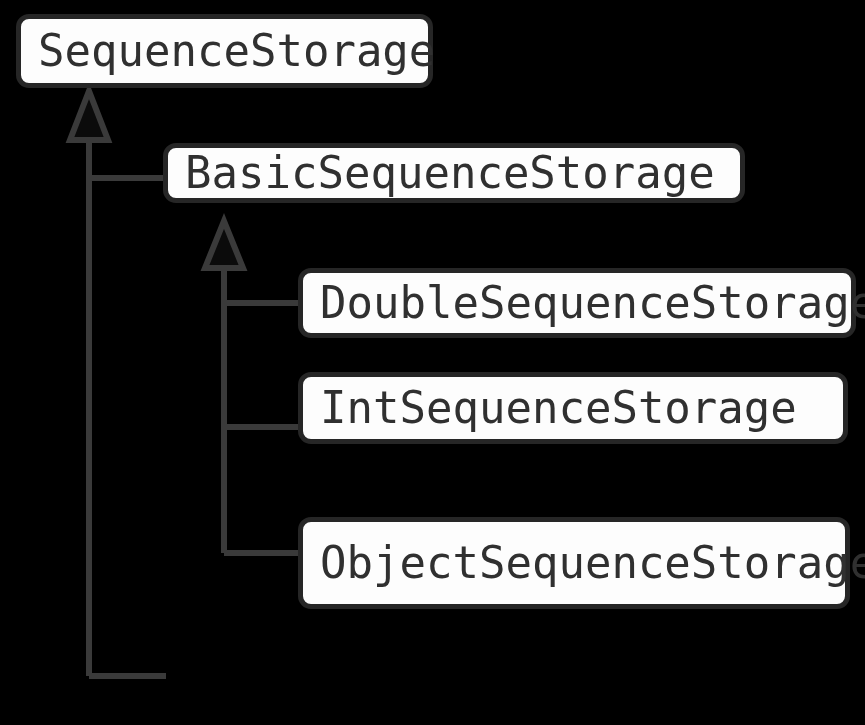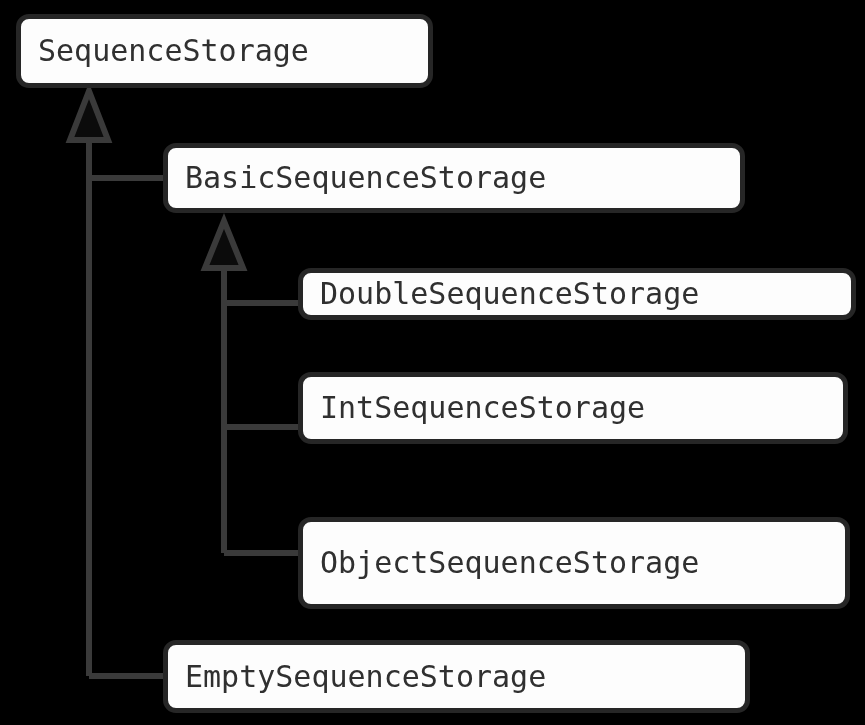--- a/index.html
+++ b/index.html
@@ -36,30 +36,30 @@
     align-items: center;
     justify-content: flex-start;
     z-index: 2;
   }
   .class-node .node-label {
     display: block;
     width: 100%;
     padding: 0 14px 0 17px;
     color: #303030;
     font-family: "DejaVu Sans Mono", "Liberation Mono", monospace;
-    font-size: 30px;
+    font-size: 44px;
     line-height: 1.05;
     letter-spacing: 0px;
     white-space: nowrap;
     text-align: left;
   }
   
   #node-sequence-storage        { left: 16px;  top: 14px;  width: 417px; height: 74px; }
-  #node-basic-sequence-storage  { left: 163px; top: 143px; width: 582px; height: 70px; }
-  #node-double-sequence-storage { left: 298px; top: 268px; width: 558px; height: 52px; }
+  #node-basic-sequence-storage  { left: 163px; top: 143px; width: 582px; height: 60px; }
+  #node-double-sequence-storage { left: 298px; top: 268px; width: 558px; height: 70px; }
   #node-int-sequence-storage    { left: 298px; top: 372px; width: 550px; height: 72px; }
   #node-object-sequence-storage { left: 298px; top: 517px; width: 552px; height: 92px; }
   #node-empty-sequence-storage  { left: 163px; top: 640px; width: 587px; height: 73px; }
 </style>
 </head>
 <body>
 
 <div id="diagram-canvas">
 
   <svg id="edge-layer" viewBox="0 0 865 725" width="865" height="725" xmlns="http://www.w3.org/2000/svg">
@@ -96,17 +96,14 @@
   </div>
 
   <div class="class-node" id="node-int-sequence-storage">
     <span class="node-label">IntSequenceStorage</span>
   </div>
 
   <div class="class-node" id="node-object-sequence-storage">
     <span class="node-label">ObjectSequenceStorage</span>
   </div>
 
-  <div class="class-node" id="node-empty-sequence-storage">
-    <span class="node-label">EmptySequenceStorage</span>
-  </div>
 
 </div>
 
 </body></html>

